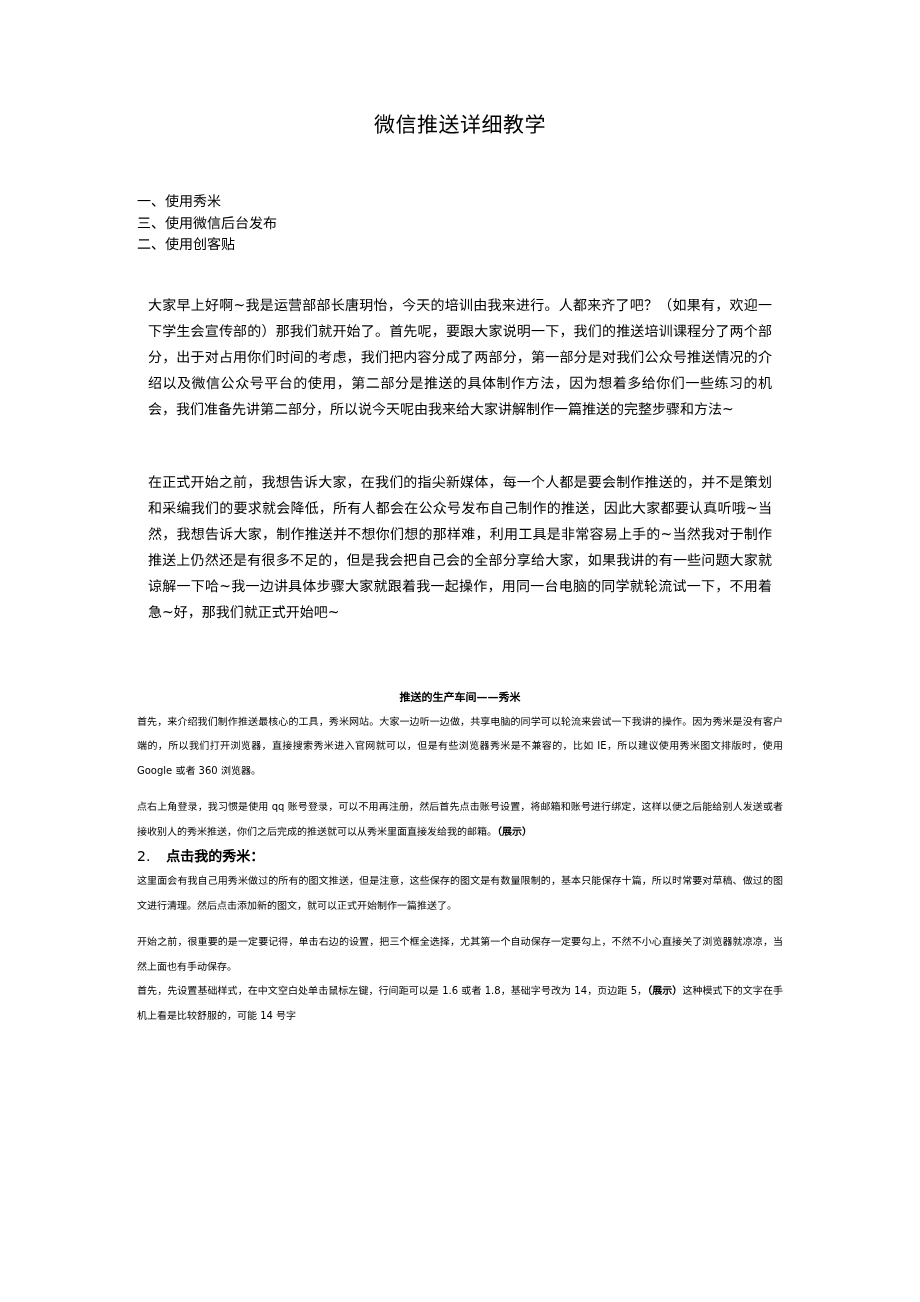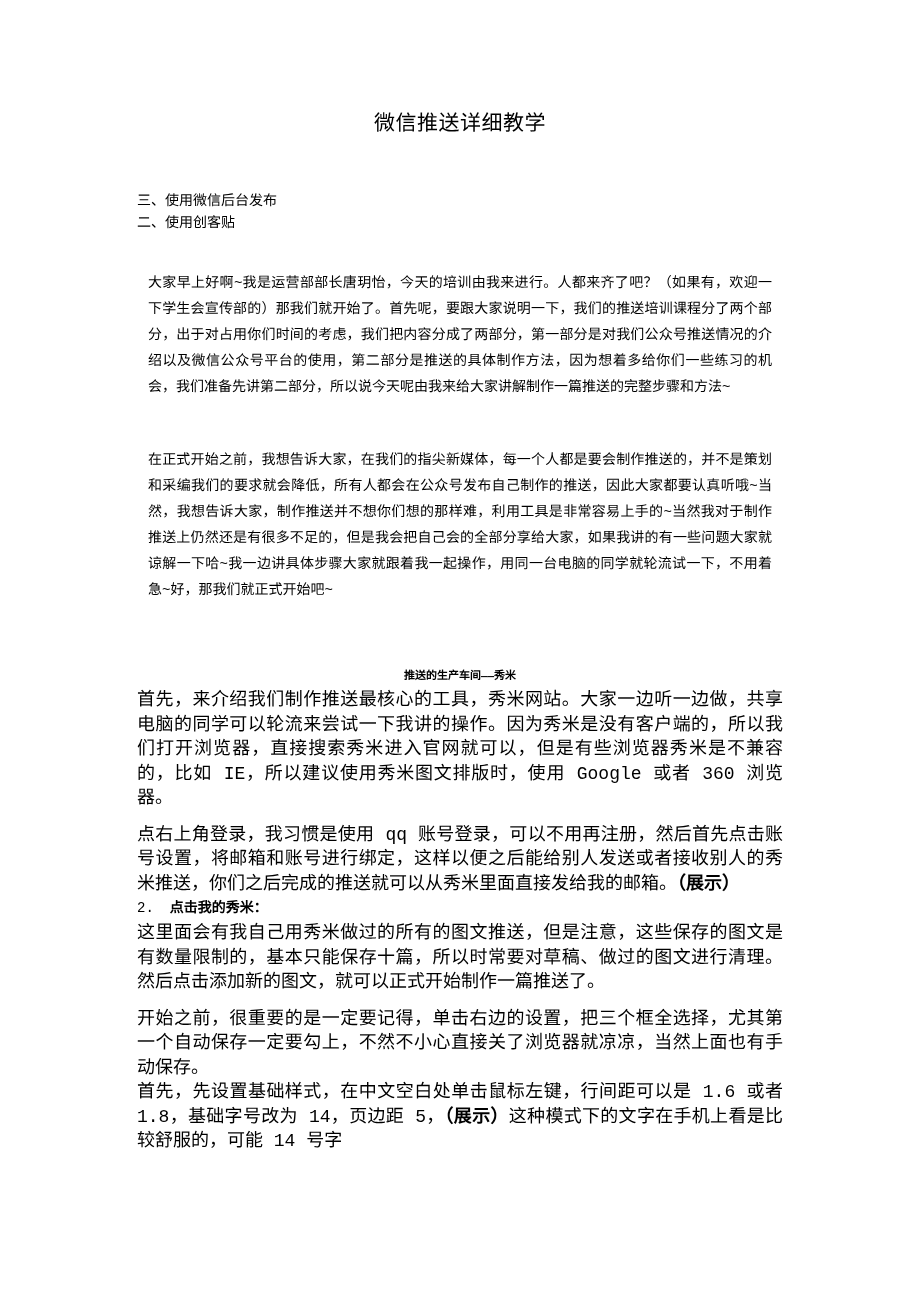--- a/index.html
+++ b/index.html
@@ -13,21 +13,20 @@
     color: #000000;
     -webkit-font-smoothing: antialiased;
   }
   .page {
     position: relative;
     width: 908px;
     height: 1302px;
     background: #ffffff;
     overflow: hidden;
     box-sizing: border-box;
-    font-family: Liberation Mono, monospace;
   }
   .content {
     position: absolute;
     left: 137px;
     top: 0;
     width: 646px;
   }
   .doc-title {
     text-align: center;
     font-size: 21px;
@@ -61,21 +60,21 @@
   p.para {
     font-size: 14px;
     line-height: 26px;
     margin: 11px;
     padding: 0;
     text-align: justify;
     text-justify: inter-ideograph;
     text-align-last: left;
   }
   p.para-tight {
-    font-size: 18px;
+    font-size: 10px;
     line-height: 24.5px;
     margin: 0;
     padding: 0;
     text-align: justify;
     text-justify: inter-ideograph;
     text-align-last: left;
   }
   .section-heading {
     text-align: center;
     font-size: 11px;
@@ -112,20 +111,21 @@
 <body>
 
 <div class="page">
   <div class="content">
 
     <h1 class="doc-title">微信推送详细教学</h1>
 
     <div class="spacer-after-title"></div>
 
     <ul class="toc">
+      <li>一、使用秀米</li>
       <li>三、使用微信后台发布</li>
       <li>二、使用创客贴</li>
     </ul>
 
     <div class="blank-line"></div>
 
     <p class="para">大家早上好啊~我是运营部部长唐玥怡，今天的培训由我来进行。人都来齐了吧？（如果有，欢迎一下学生会宣传部的）那我们就开始了。首先呢，要跟大家说明一下，我们的推送培训课程分了两个部分，出于对占用你们时间的考虑，我们把内容分成了两部分，第一部分是对我们公众号推送情况的介绍以及微信公众号平台的使用，第二部分是推送的具体制作方法，因为想着多给你们一些练习的机会，我们准备先讲第二部分，所以说今天呢由我来给大家讲解制作一篇推送的完整步骤和方法~</p>
 
     <div class="blank-line"></div>
 

